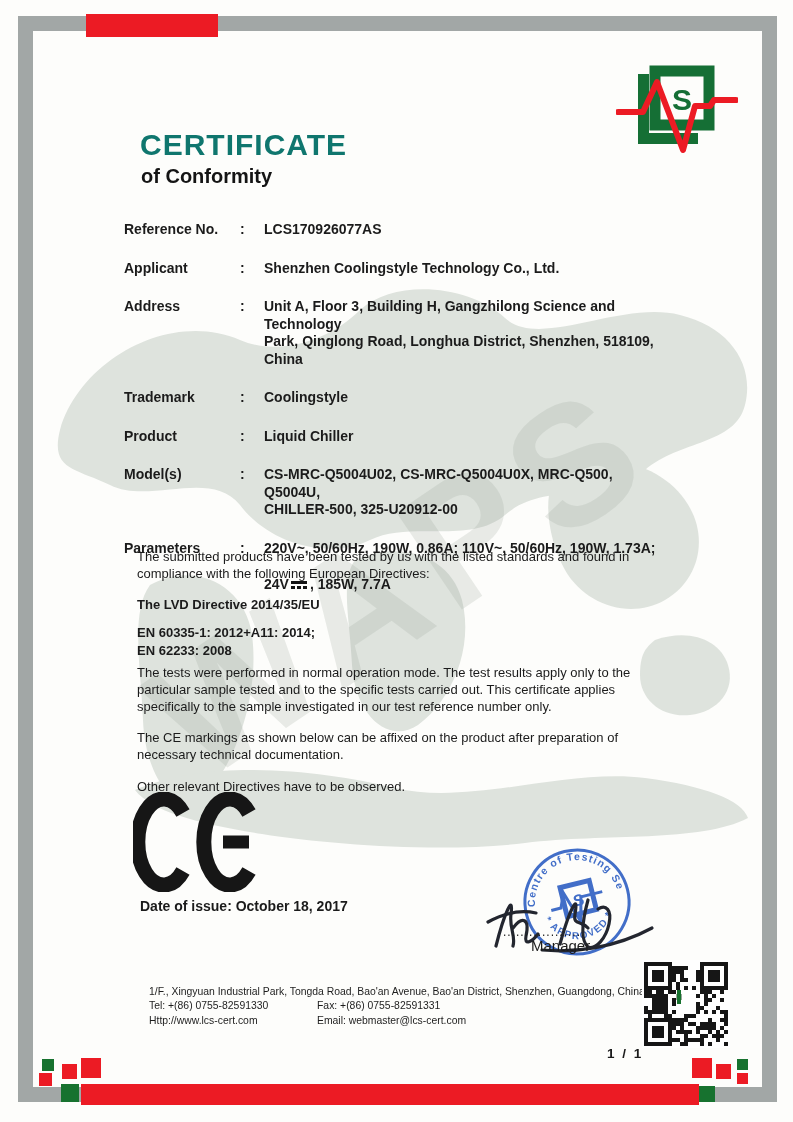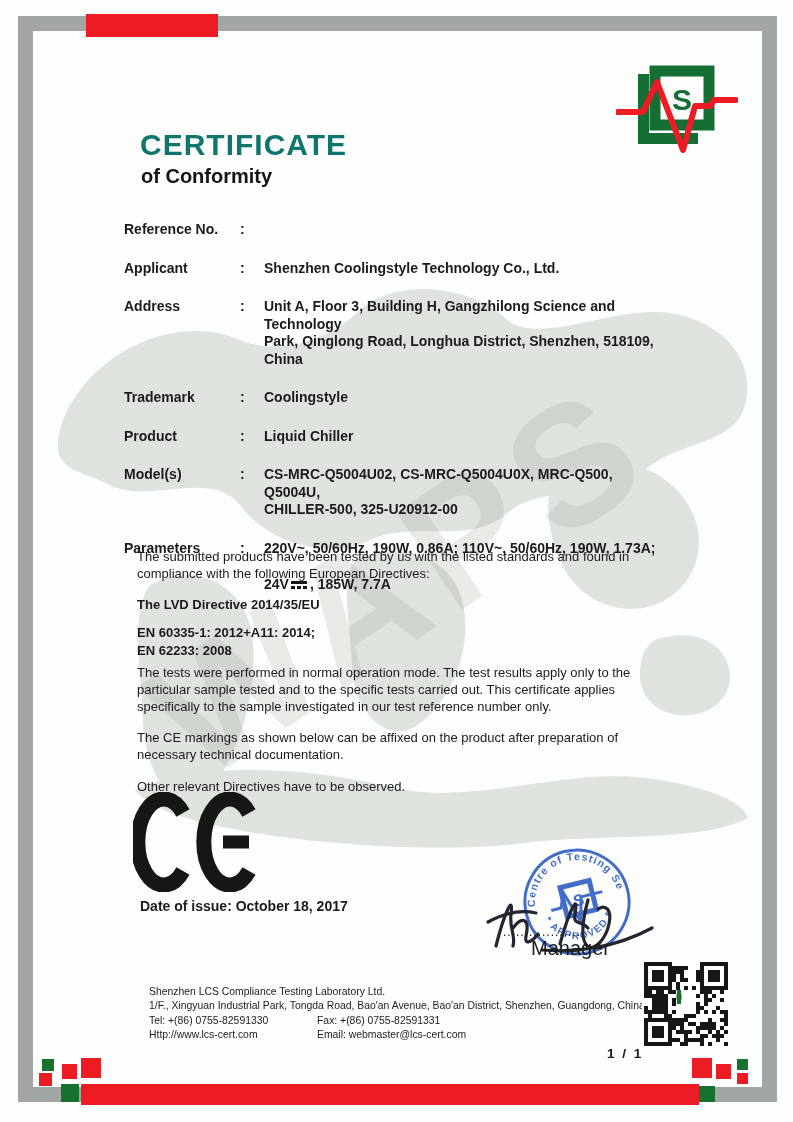--- a/index.html
+++ b/index.html
@@ -49,21 +49,21 @@
   .bold{font-weight:bold;}
   .standards-row{display:flex;justify-content:space-between;font-weight:bold;margin:0 0 5px 0;font-size:13px;flex-direction:column;}
   
   .ce-mark{position:absolute;left:133px;top:792px;}
   
   .date-line{position:absolute;left:140px;top:898px;font-size:14px;font-weight:bold;}
   
   .stamp-svg{position:absolute;left:480px;top:836px;}
   .sig-block{position:absolute;left:503px;top:925px;font-size:12px;color:#1c1c1c;z-index:3;}
   .sig-dots{letter-spacing:1px;}
-  .sig-role{font-size:20px;margin-left:28px;margin-top:-2px;}
+  .sig-role{font-size:15px;margin-left:28px;margin-top:-2px;}
   
   .footer{position:absolute;left:149px;top:985px;width:505px;font-size:10.4px;line-height:1.38;color:#1d1d1d;}
   .footer .cols span{display:inline-block;}
   .footer .c1{width:168px;}
   .page-num{position:absolute;left:607px;top:1046px;font-size:13.5px;font-weight:bold;letter-spacing:2px;}
   
   .qr{position:absolute;left:642px;top:960px;display:grid;
     grid-template-columns:repeat(21,4px);grid-template-rows:repeat(21,4px);
     background:#fff;padding:2px;}
   .qr div{width:4px;height:4px;}
@@ -116,20 +116,24 @@
 
     <div class="title-block">
       <div class="title-main">CERTIFICATE</div>
       <div class="title-sub">of Conformity</div>
     </div>
 
     <div class="fields">
       <div class="field-row">
         <div class="f-label">Reference No.</div>
         <div class="f-colon">:</div>
+        <div class="f-value">
+            <div>LCS170926077AS</div>
+            <div></div>
+          </div>
       </div>
       <div class="field-row">
         <div class="f-label">Applicant</div>
         <div class="f-colon">:</div>
         <div class="f-value">
             <div>Shenzhen Coolingstyle Technology Co., Ltd.</div>
             <div></div>
           </div>
       </div>
       <div class="field-row">
@@ -220,21 +224,20 @@
         <path d="M108,64 C102,86 100,104 108,111 C116,114 126,102 129,88 C132,74 126,68 118,73"></path>
         <path d="M62,114 C95,117 135,112 172,92"></path>
       </g>
     </svg>
     <div class="sig-block">
       <div class="sig-dots">...................</div>
       <div class="sig-role">Manager</div>
     </div>
 
     <div class="footer">
-      <div>Shenzhen LCS Compliance Testing Laboratory Ltd.</div>
       <div>1/F., Xingyuan Industrial Park, Tongda Road, Bao'an Avenue, Bao'an District, Shenzhen, Guangdong, China</div>
       <div class="cols"><span class="c1">Tel: +(86) 0755-82591330</span><span>Fax: +(86) 0755-82591331</span></div>
       <div class="cols"><span class="c1">Http://www.lcs-cert.com</span><span>Email: webmaster@lcs-cert.com</span></div>
     </div>
     <div class="page-num">1 / 1</div>
 
     <div class="qr">
       <div class="qr-logo">
           <i></i>
         </div>

